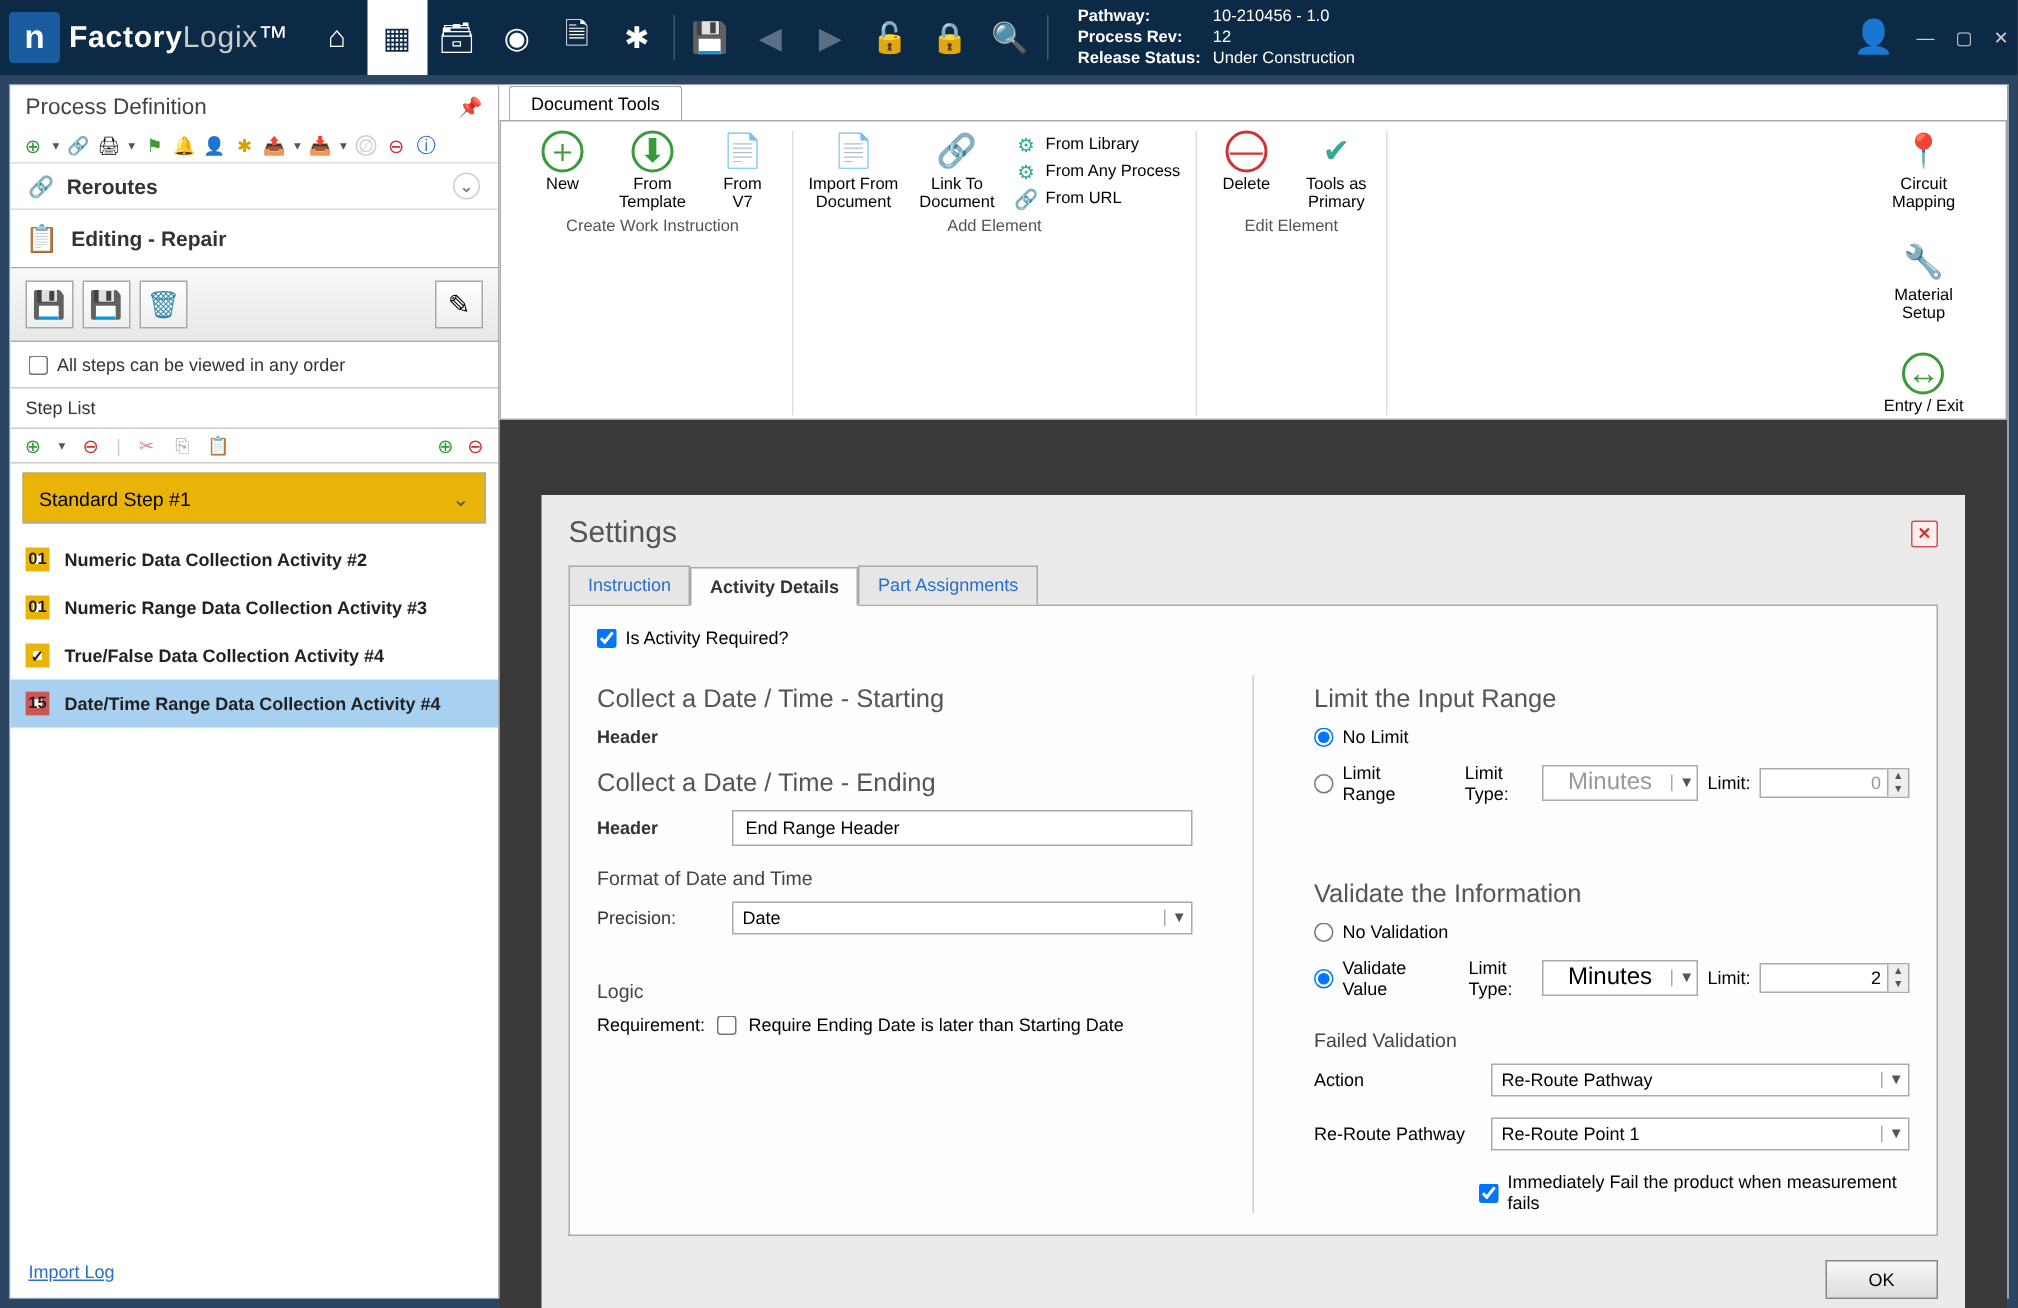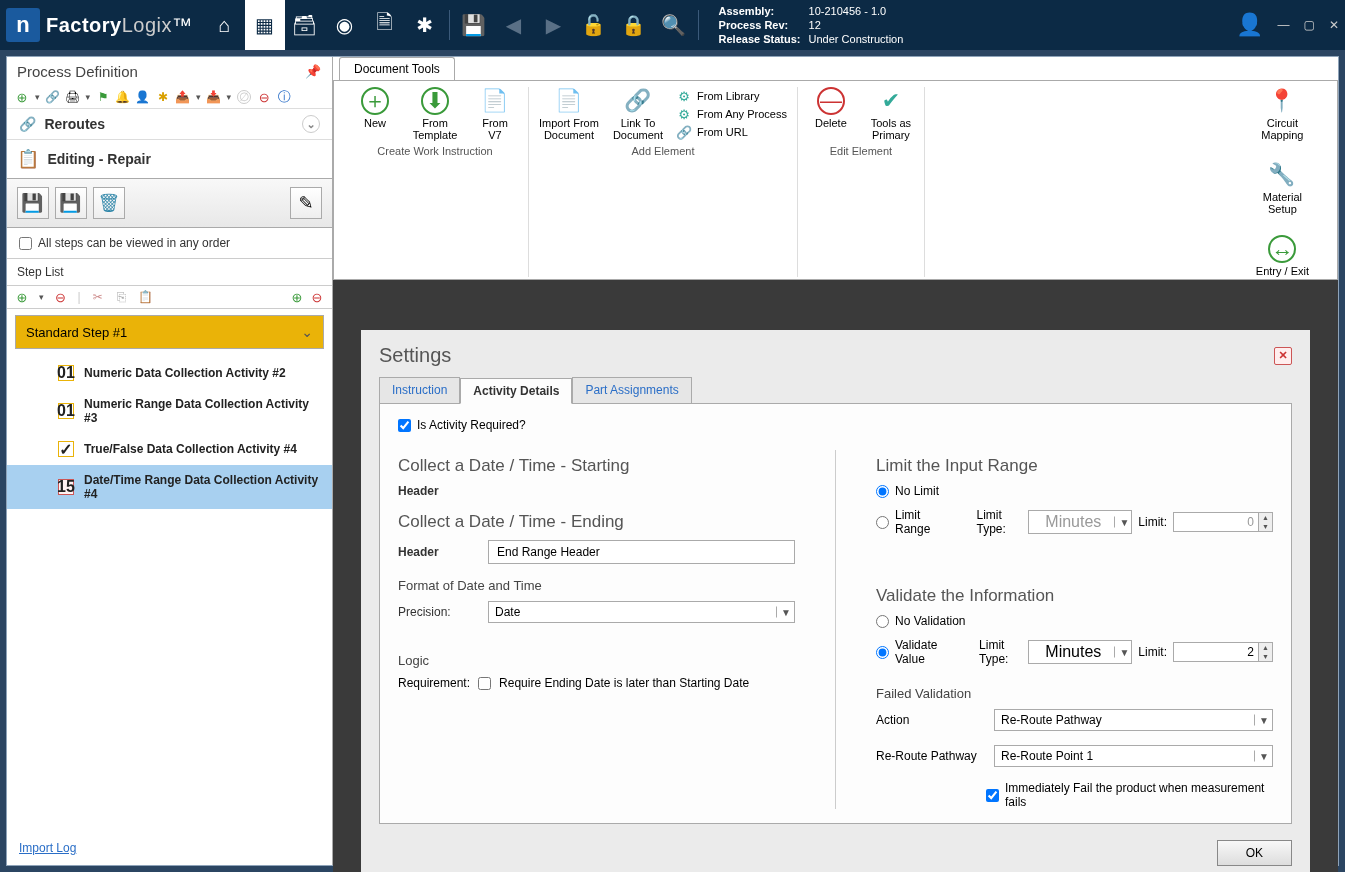--- a/index.html
+++ b/index.html
@@ -45,21 +45,21 @@
 .doc-icon-btn.pencil { margin-left: auto; }
 .check-row { padding: 8px 12px; display: flex; align-items: center; gap: 6px; font-size: 12px; color:#333; border-bottom:1px solid #ccc; }
 .step-list-hdr { padding: 6px 10px; font-size: 12px; color:#333; border-bottom: 1px solid #ccc; }
 .step-toolbar { padding: 4px 8px; display: flex; align-items: center; gap: 10px; border-bottom: 1px solid #ccc; }
 .step-toolbar .right { margin-left: auto; display: flex; gap: 6px; }
 .step-select { margin: 6px 8px; padding: 8px 10px; border: 1px solid #aaa; display: flex; align-items: center; font-size: 13px; cursor:pointer; background:#eab308; }
 .step-select .chev { margin-left: auto; font-size: 14px; color:#555; }
 .activities { padding: 2px 0; }
 .activity-item { padding: 8px 10px; display: flex; align-items: center; gap: 10px; font-size: 12px; color:#222; font-weight: 600; cursor:pointer; }
 .activity-item.selected { background: #a8d0f0; }
-.act-icon { width: 16px; height: 16px; display: flex; align-items: center; justify-content: center; font-size: 16px; border:1px solid #eab308; background:#fff;margin-left:41px; }
+.act-icon { width: 16px; height: 16px; display: flex; align-items: center; justify-content: center; font-size: 11px; border:5px solid #eab308; background:#fff; }
 .act-icon.cal { background: #fff2f2; border-color:#c55; }
 .import-log { margin-top: auto; padding: 10px 12px; color: #2a6ec7; text-decoration: underline; font-size: 12px; cursor:pointer; }
 
 
 .right-area { flex: 1; display: flex; flex-direction: column; background: #fff; }
 .tab-strip { height: 26px; display: flex; align-items: flex-end; padding-left: 6px; background:#fff; }
 .doc-tab { border: 1px solid #aaa; border-bottom: none; padding: 4px 14px; font-size: 12px; background: #fff; border-radius: 3px 3px 0 0; cursor:pointer; }
 .ribbon { border: 1px solid #aaa; border-top: 1px solid #aaa; display: flex; padding: 6px 8px 2px 8px; background: #fff; }
 .ribbon-group { display: flex; flex-direction: column; align-items: center; padding: 0 10px; border-right: 1px solid #ddd; position: relative; }
 .ribbon-group.noborder { border-right: none; }
@@ -126,21 +126,21 @@
     <div class="tb-icon">💾</div>
     <div class="tb-icon dim">◀</div>
     <div class="tb-icon dim">▶</div>
     <div class="tb-icon dim">🔓</div>
     <div class="tb-icon">🔒</div>
     <div class="tb-icon">🔍</div>
     <div class="divider-v"></div>
   </div>
   <div class="info-block">
     <div class="info-row">
-        <span class="info-label">Assembly:</span>
+        <span class="info-label">Pathway:</span>
         <span>10-210456 - 1.0</span>
       </div>
     <div class="info-row">
         <span class="info-label">Process Rev:</span>
         <span>12</span>
       </div>
     <div class="info-row">
         <span class="info-label">Release Status:</span>
         <span>Under Construction</span>
       </div>

